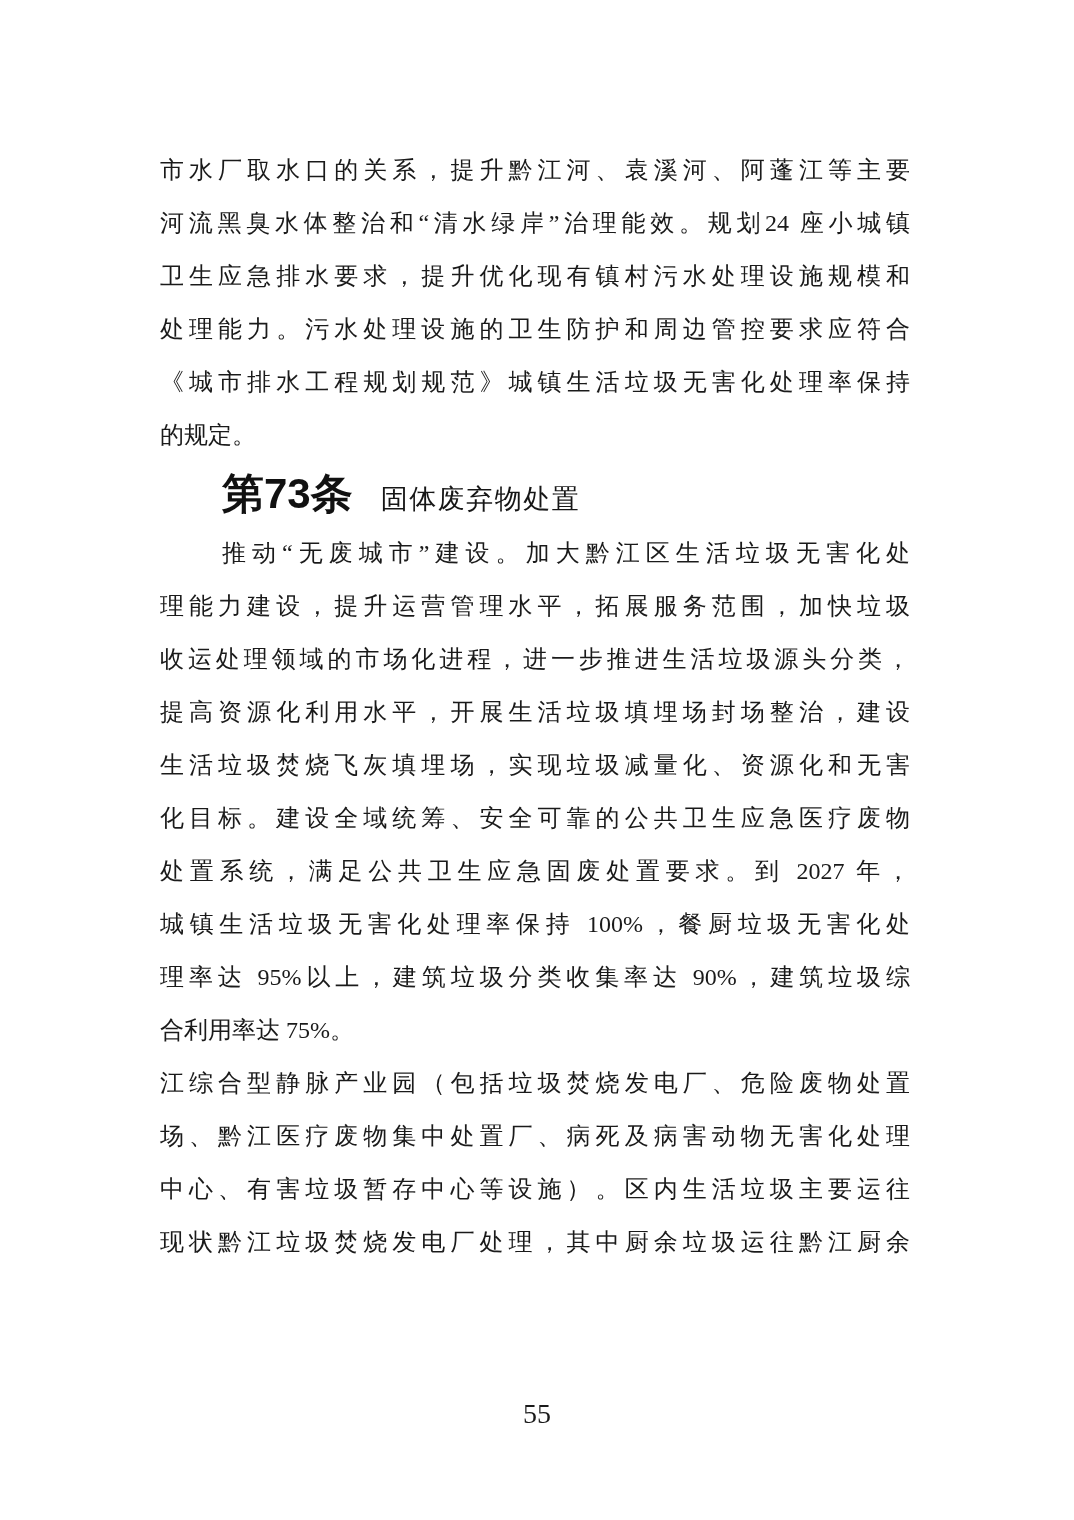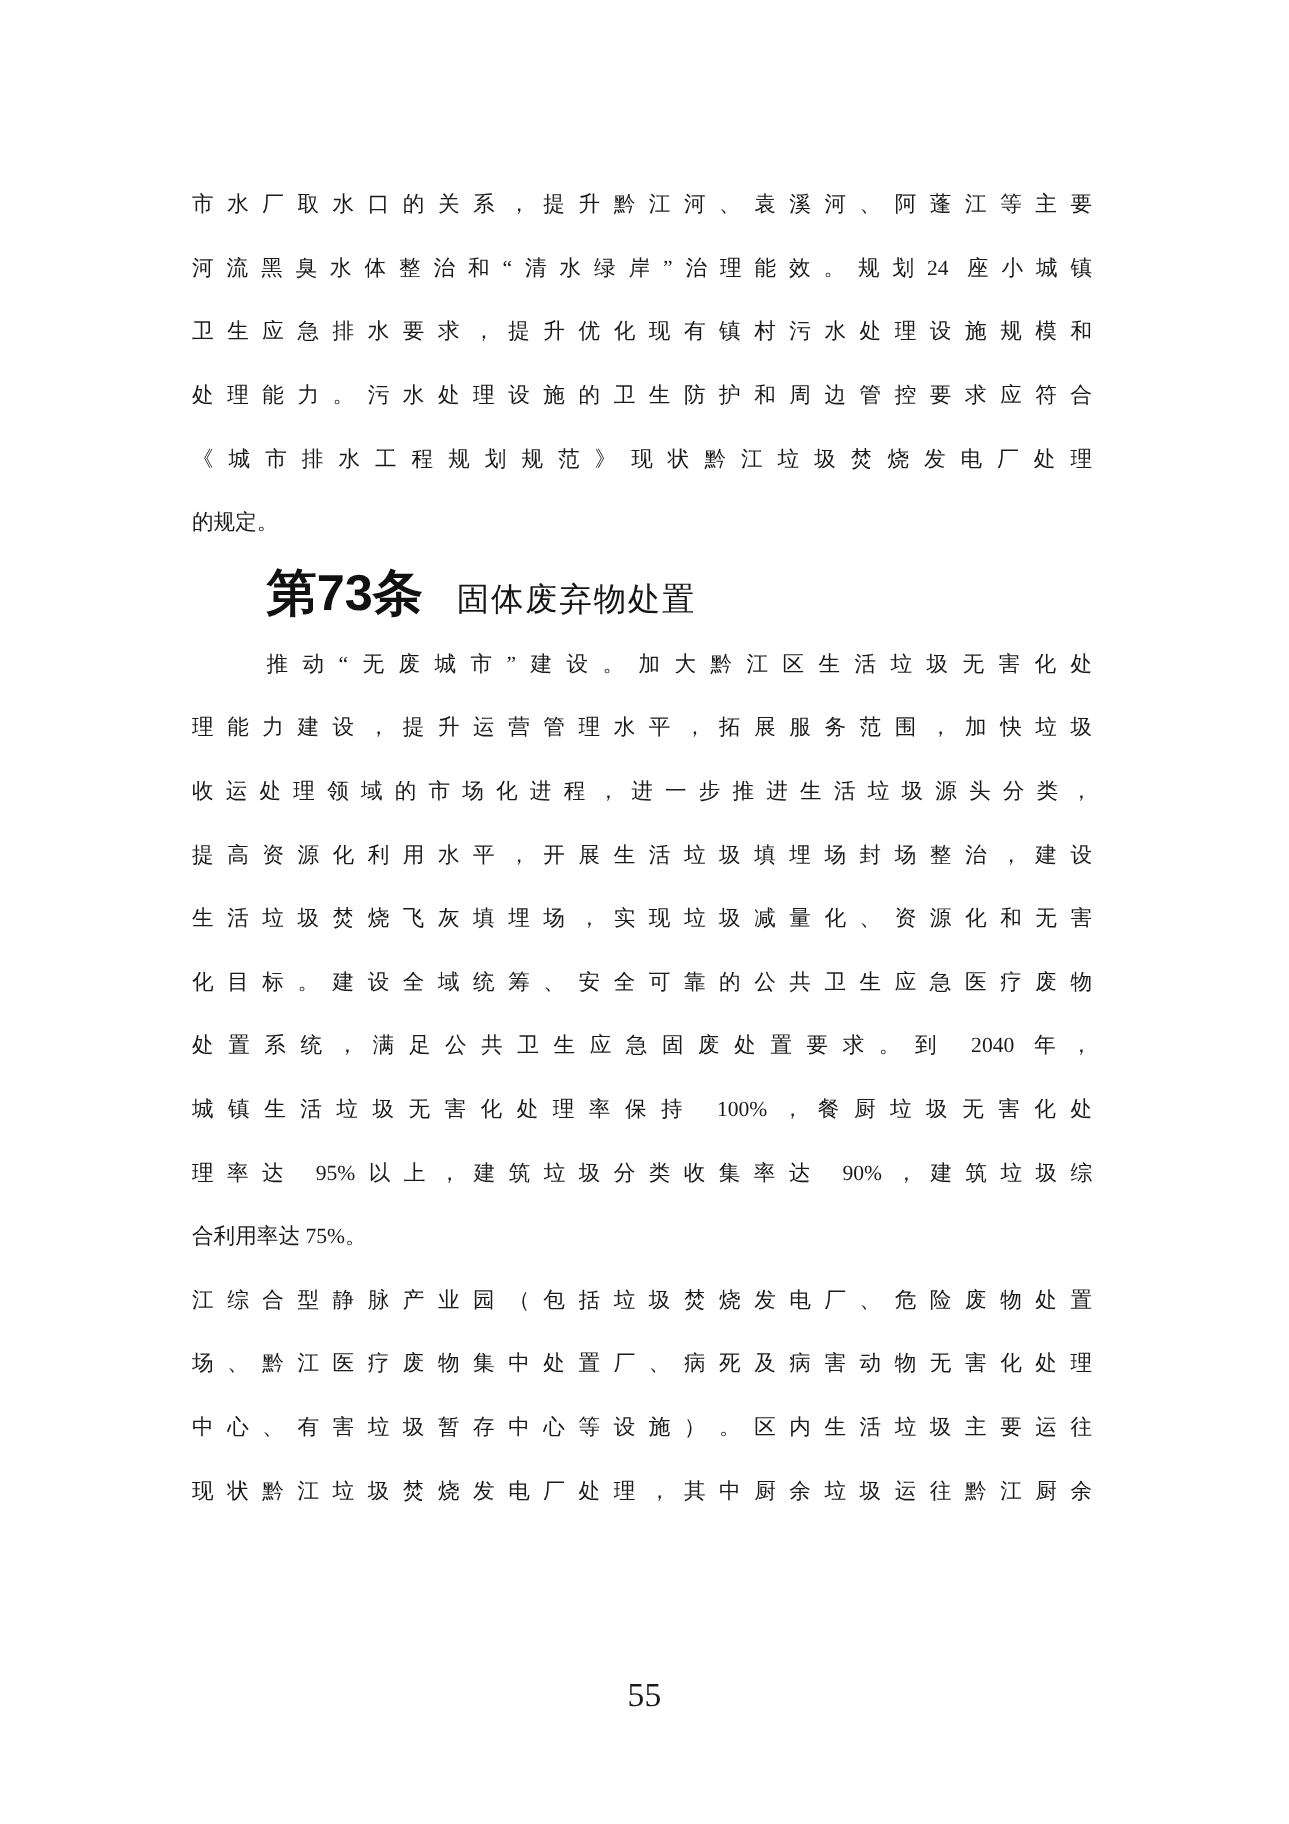--- a/index.html
+++ b/index.html
@@ -16,21 +16,21 @@
     color: #1a1a1a;
     overflow: hidden;
   }
   .text-block {
     position: absolute;
     left: 160px;
     top: 144px;
     width: 750px;
   }
   .line {
-    font-size: 18px;
+    font-size: 24px;
     line-height: 53px;
     height: 53px;
     text-justify: inter-character;
     -webkit-text-justify: inter-character;
   }
   
   .jl {
     text-align: justify;
     text-align-last: justify;
   }
@@ -75,34 +75,34 @@
 </head>
 <body>
 
 <div class="page">
   <div class="text-block">
 
     <div class="line jl">市水厂取水口的关系，提升黔江河、袁溪河、阿蓬江等主要</div>
     <div class="line jl">河流黑臭水体整治和“清水绿岸”治理能效。规划24 座小城镇</div>
     <div class="line jl">卫生应急排水要求，提升优化现有镇村污水处理设施规模和</div>
     <div class="line jl">处理能力。污水处理设施的卫生防护和周边管控要求应符合</div>
-    <div class="line jl">《城市排水工程规划规范》现状黔江垃圾焚烧发电厂处理</div>
+    <div class="line jl">《城市排水工程规划规范》城镇生活垃圾无害化处理率保持</div>
     <div class="line end">的规定。</div>
 
     <div class="heading-line">
       <span class="article-num">第73条</span><span class="article-title">固体废弃物处置</span>
     </div>
 
     <div class="line jl ind">推动“无废城市”建设。加大黔江区生活垃圾无害化处</div>
     <div class="line jl">理能力建设，提升运营管理水平，拓展服务范围，加快垃圾</div>
     <div class="line jl">收运处理领域的市场化进程，进一步推进生活垃圾源头分类，</div>
     <div class="line jl">提高资源化利用水平，开展生活垃圾填埋场封场整治，建设</div>
     <div class="line jl">生活垃圾焚烧飞灰填埋场，实现垃圾减量化、资源化和无害</div>
     <div class="line jl">化目标。建设全域统筹、安全可靠的公共卫生应急医疗废物</div>
-    <div class="line jl">处置系统，满足公共卫生应急固废处置要求。到 2040 年，</div>
+    <div class="line jl">处置系统，满足公共卫生应急固废处置要求。到 2027 年，</div>
     <div class="line jl">城镇生活垃圾无害化处理率保持 100%，餐厨垃圾无害化处</div>
     <div class="line jl">理率达 95%以上，建筑垃圾分类收集率达 90%，建筑垃圾综</div>
     <div class="line end">合利用率达 75%。</div>
 
     <div class="line jl">江综合型静脉产业园（包括垃圾焚烧发电厂、危险废物处置</div>
     <div class="line jl">场、黔江医疗废物集中处置厂、病死及病害动物无害化处理</div>
     <div class="line jl">中心、有害垃圾暂存中心等设施）。区内生活垃圾主要运往</div>
     <div class="line jl">现状黔江垃圾焚烧发电厂处理，其中厨余垃圾运往黔江厨余</div>
 
   </div>

